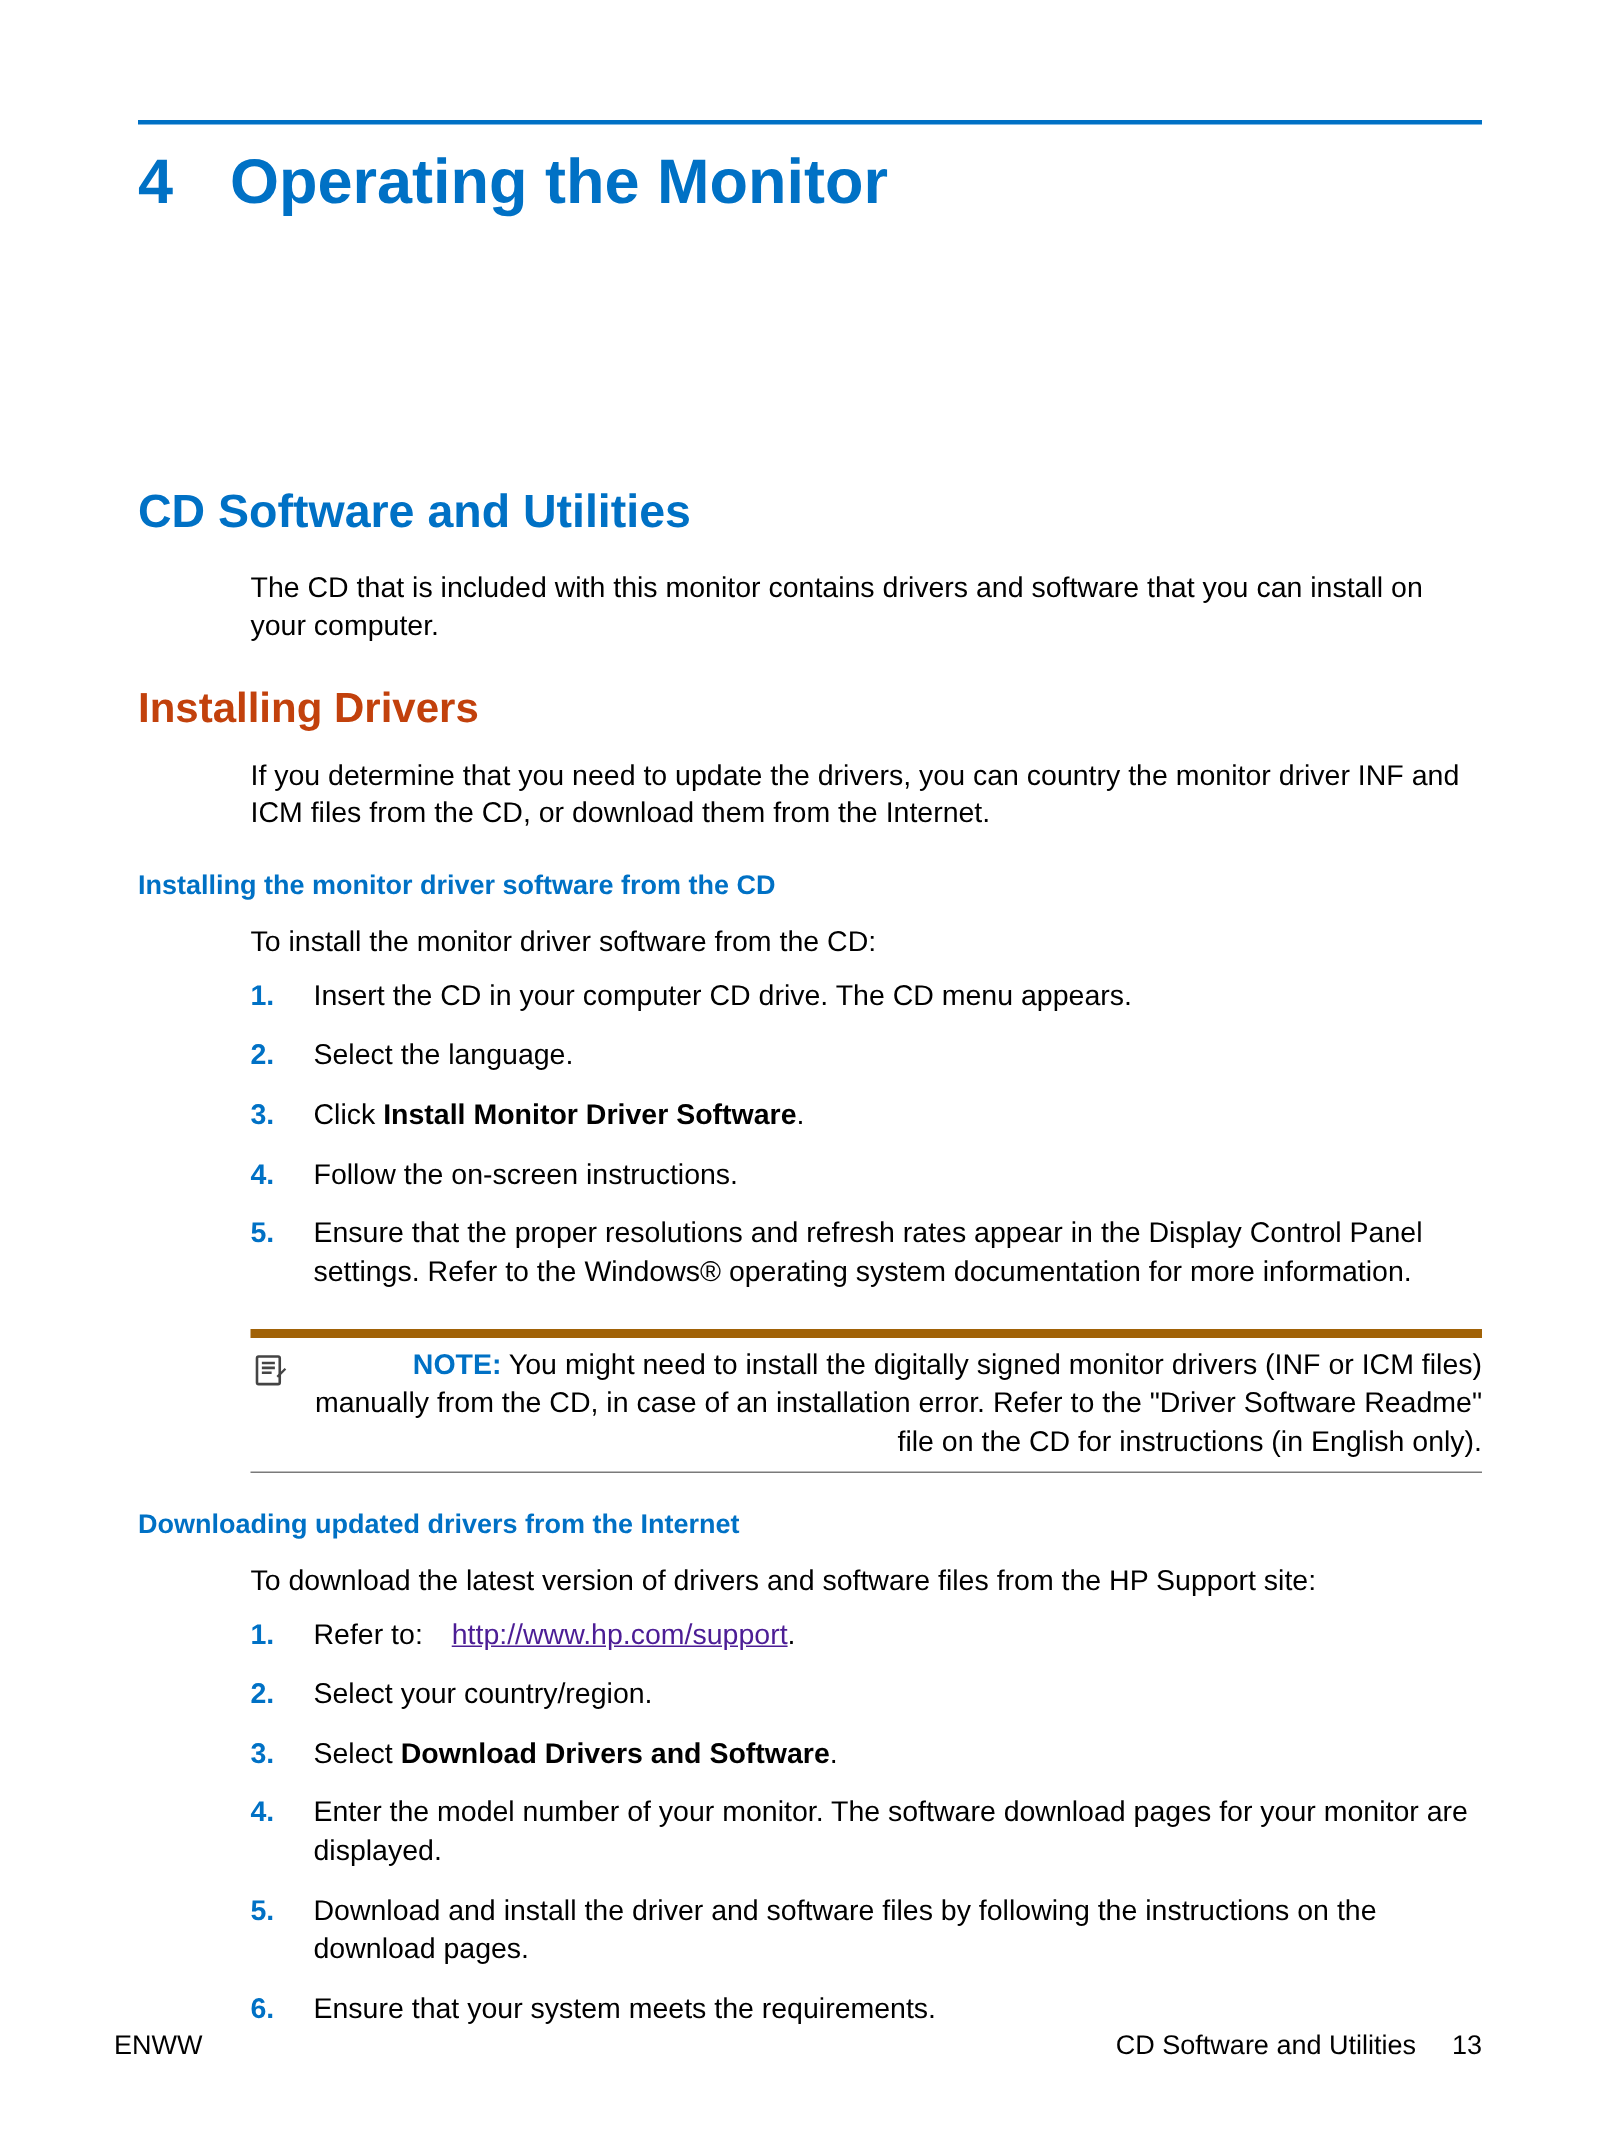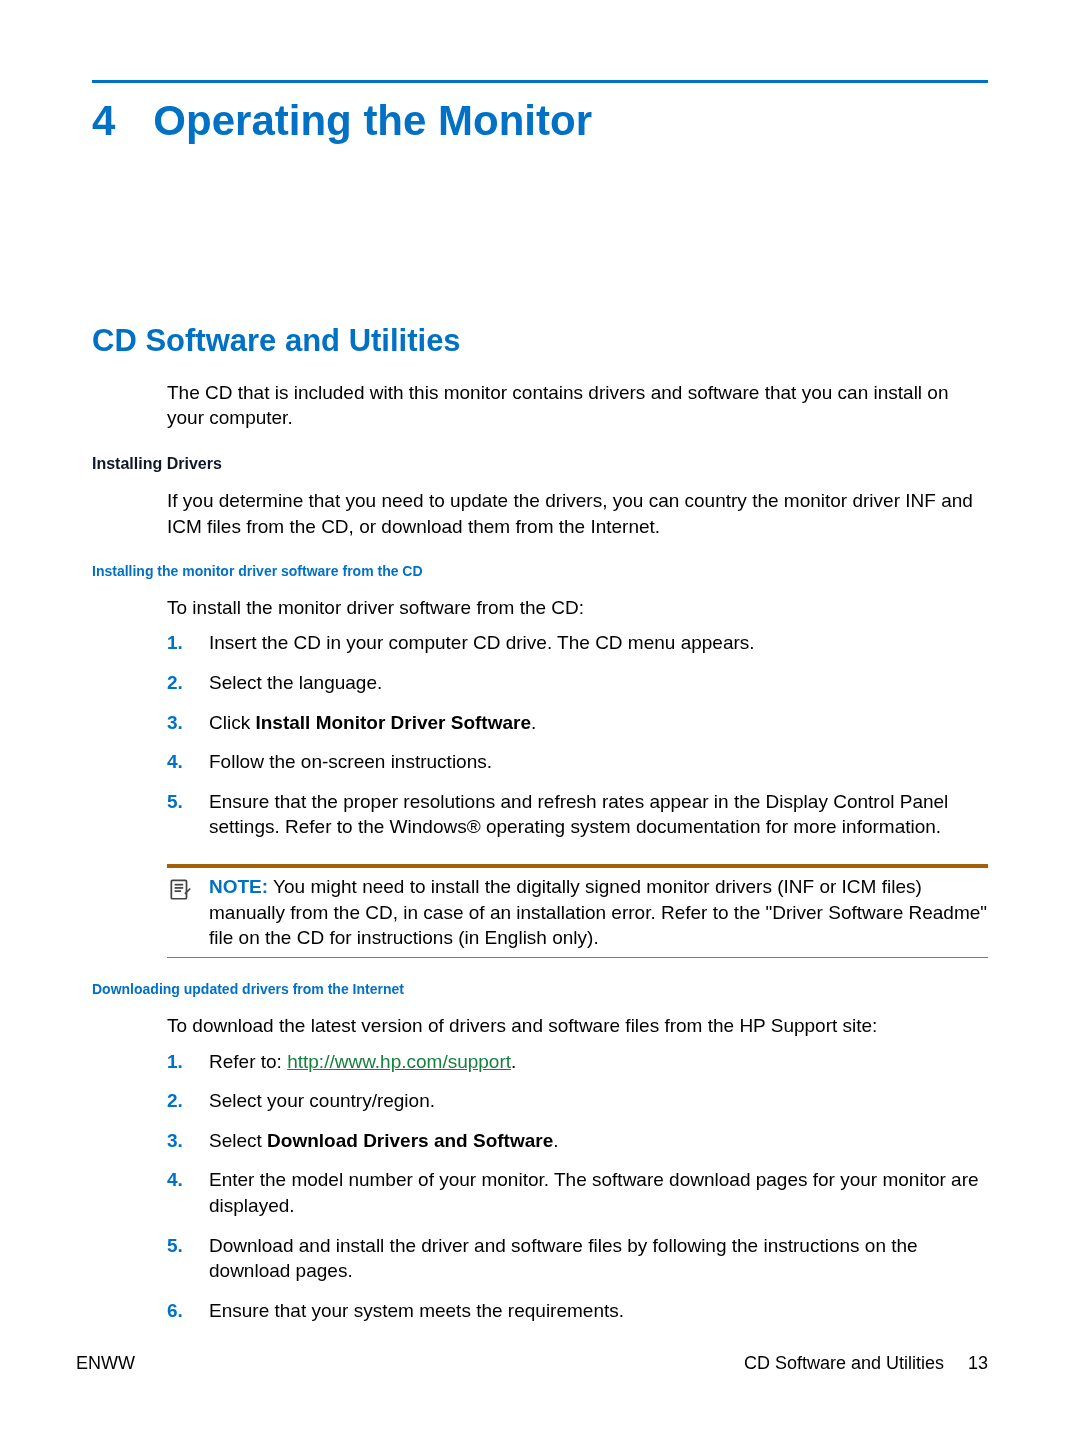--- a/index.html
+++ b/index.html
@@ -26,30 +26,30 @@
       margin-bottom: 170px;
       gap: 38px;
     }
     .h2 {
       color: #0071c5;
       font-weight: bold;
       font-size: 31px;
       margin-bottom: 18px;
     }
     .h3 {
-      color: #0f172a;
+      color: #c2410c;
       font-weight: bold;
-      font-size: 16px;
+      font-size: 28px;
       margin-top: 22px;
       margin-bottom: 14px;
     }
     .h4 {
       color: #0071c5;
       font-weight: bold;
-      font-size: 14px;
+      font-size: 18px;
       margin-top: 22px;
       margin-bottom: 14px;
     }
     .body-indent {
       margin-left: 75px;
     }
     .p { margin-bottom: 10px; }
     ol.steps {
       list-style: none;
       margin-left: 75px;
@@ -60,30 +60,31 @@
       margin-bottom: 14px;
     }
     ol.steps > li .num {
       color: #0071c5;
       font-weight: bold;
       min-width: 42px;
       flex-shrink: 0;
     }
     ol.steps > li .txt { flex: 1; }
     .bold { font-weight: bold; }
-    .link { color: #15803d; text-decoration: underline; }
+    .link { color: #4c1d95; text-decoration: underline; margin-left: 14px; }
     .note-block {
       margin-left: 75px;
-      border-top: 4px solid #a16207;
+      border-top: 6px solid #a16207;
       border-bottom: 1px solid #7a7a7a;
       padding: 6px 0 6px 0;
       display: flex;
       gap: 12px;
       margin-top: 24px;
       margin-bottom: 10px;
+      text-align: right;
     }
     .note-block .icon {
       width: 30px;
       flex-shrink: 0;
       display: flex;
       align-items: flex-start;
       padding-top: 2px;
     }
     .note-block .note-text { flex: 1; }
     .note-block .note-label { color: #0071c5; font-weight: bold; }

